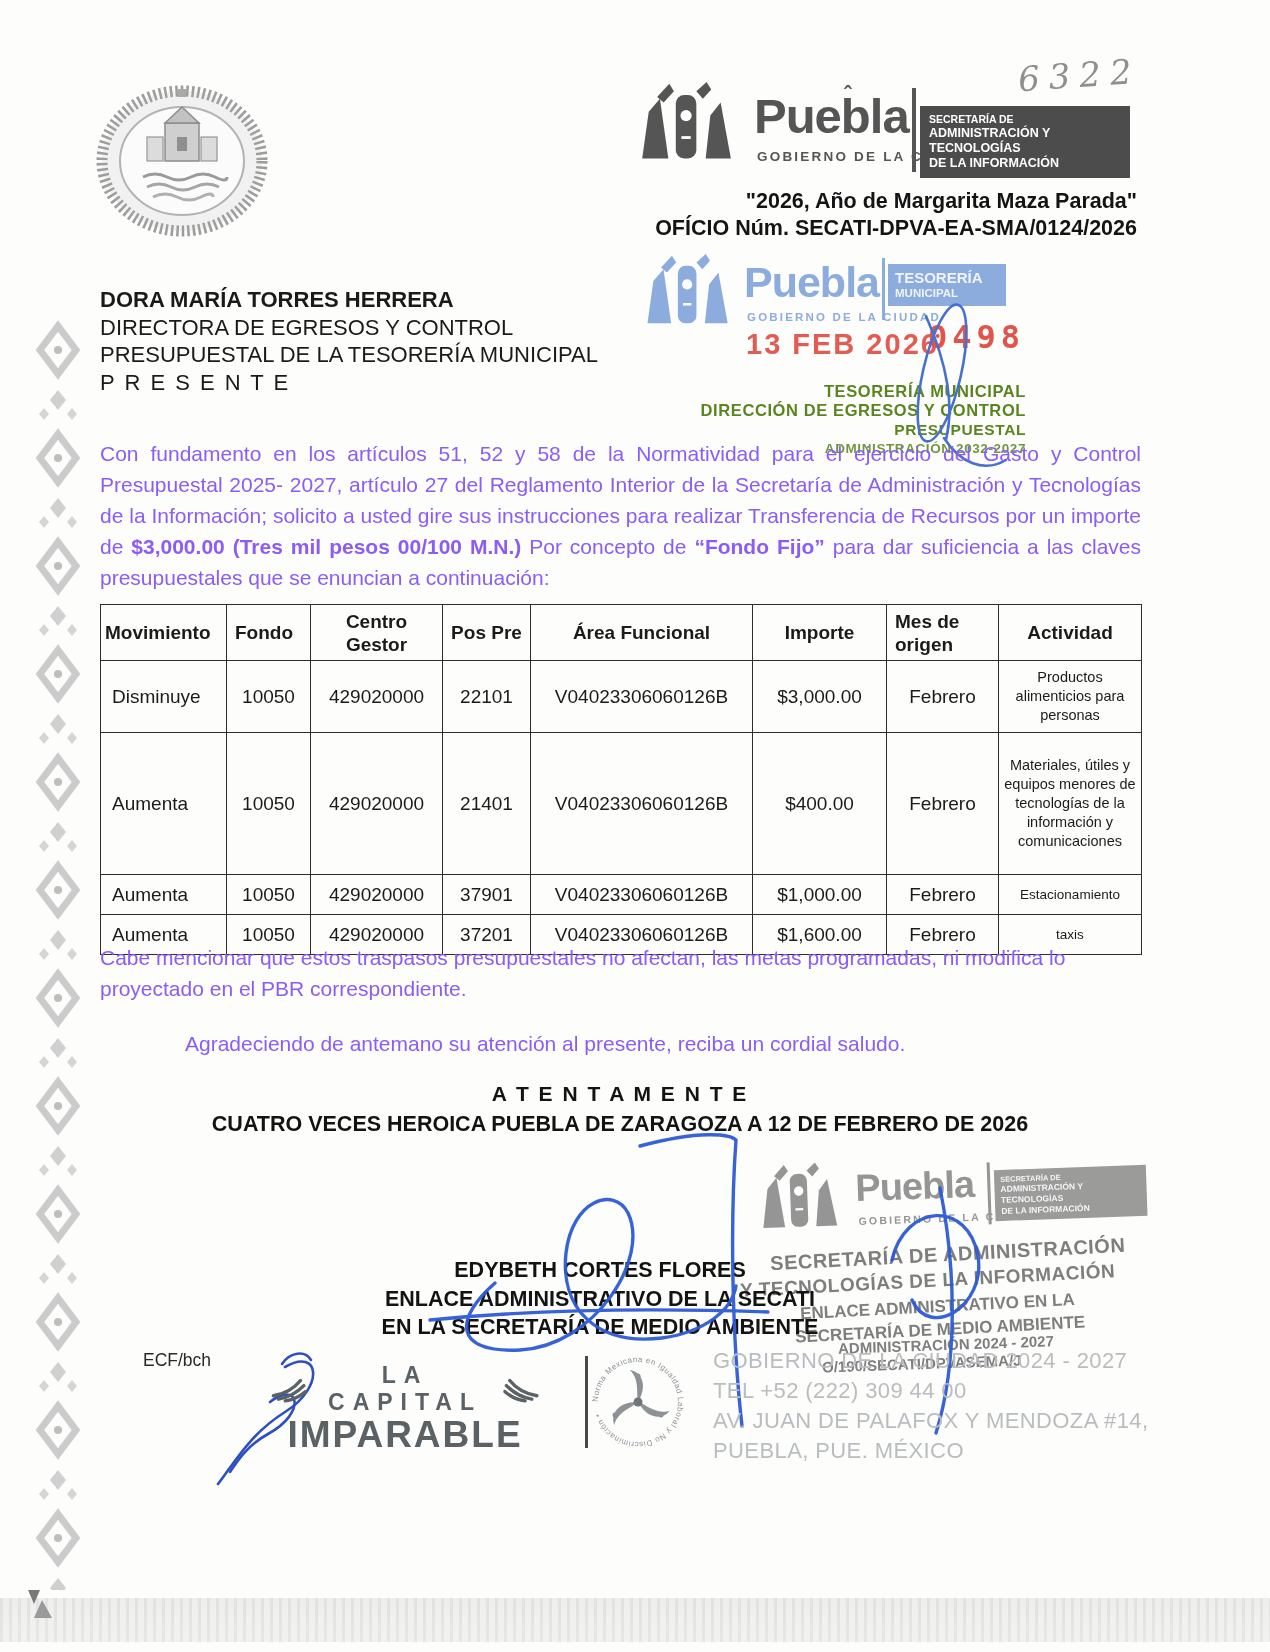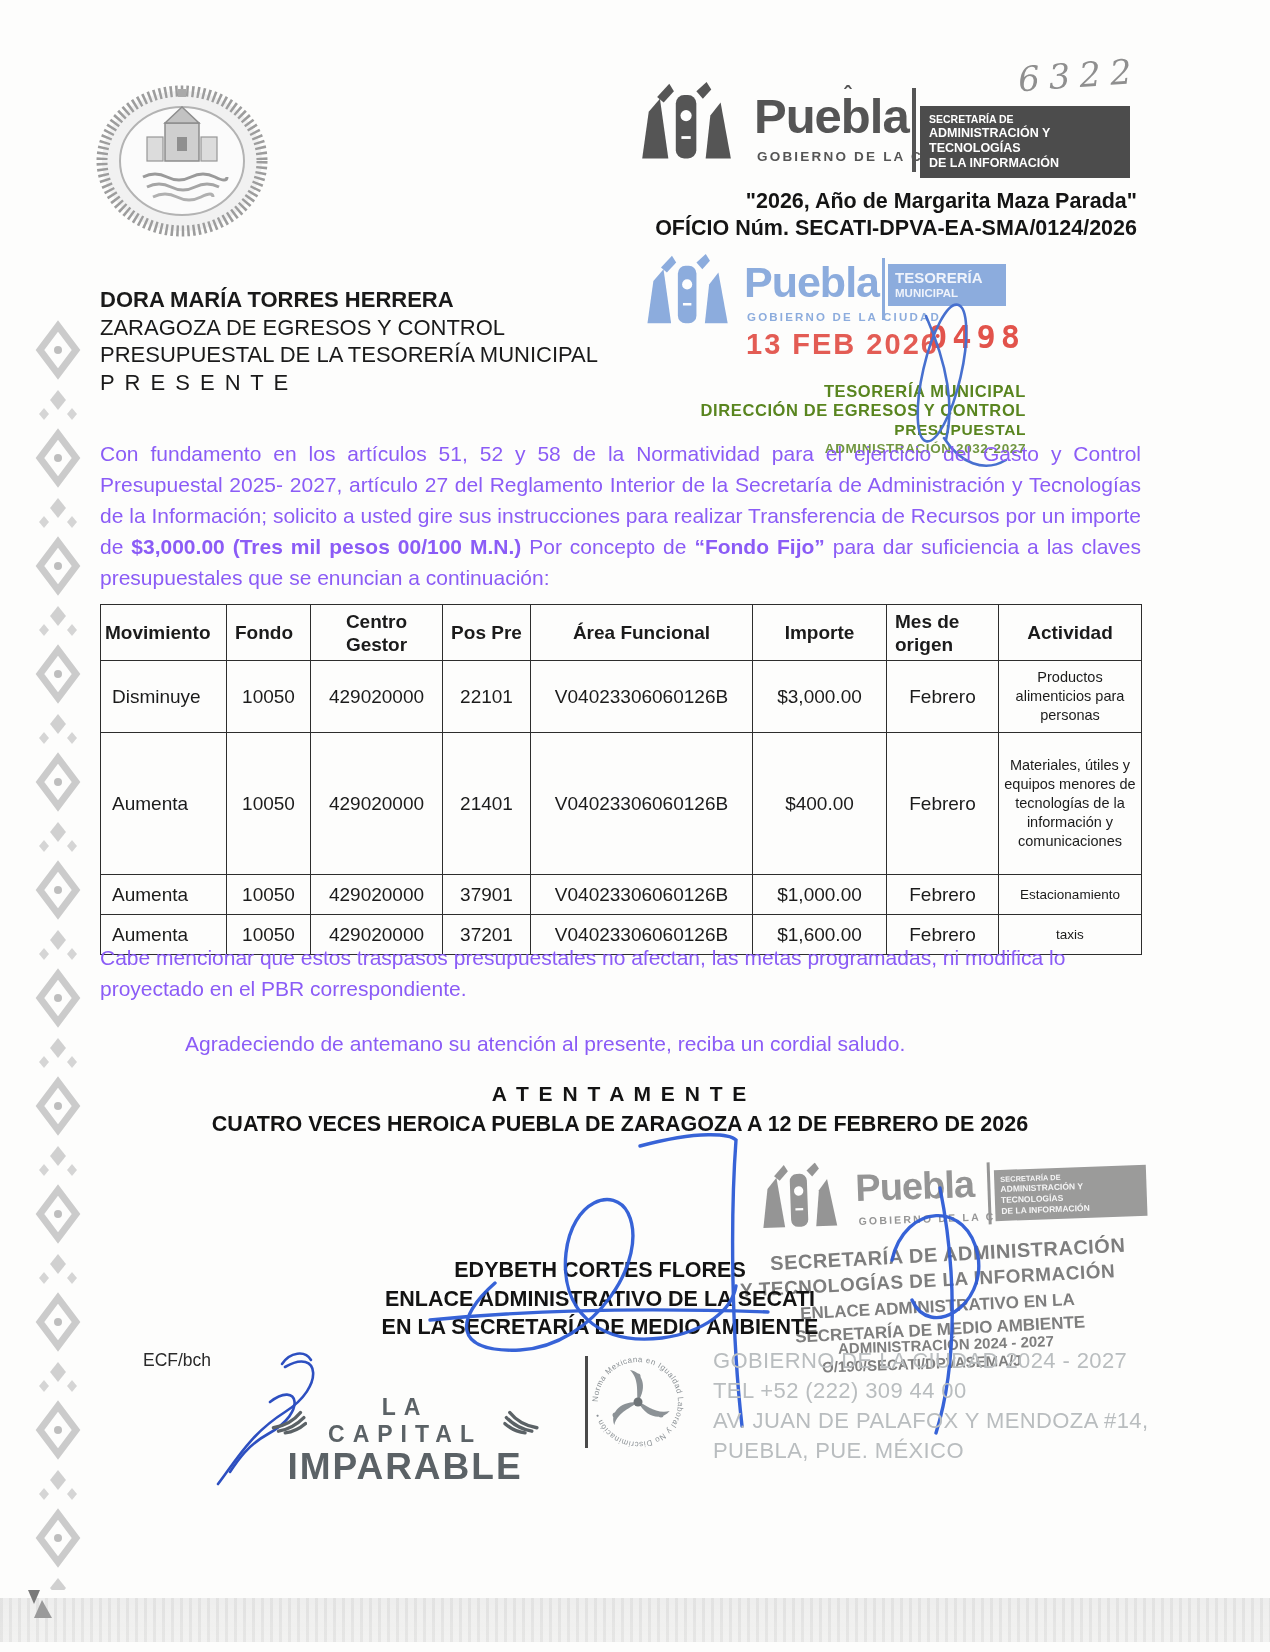--- a/index.html
+++ b/index.html
@@ -98,21 +98,21 @@
     </div>
   </div>
 
   <div class="abs" style="left:1018px;top:55px;font-family:'DejaVu Serif',serif;font-style:italic;font-size:34px;color:#8f8f8f;letter-spacing:9px;transform:rotate(-4deg);">6322</div>
 
   <div class="abs motto" style="left:600px;top:188px;width:537px;">"2026, Año de Margarita Maza Parada"</div>
   <div class="abs motto" style="left:600px;top:215px;width:537px;">OFÍCIO Núm. SECATI-DPVA-EA-SMA/0124/2026</div>
 
   <div class="abs addr" style="left:100px;top:286px;">
     <div class="b">DORA MARÍA TORRES HERRERA</div>
-    <div>ZARAGOZA DE EGRESOS Y CONTROL</div>
+    <div>DIRECTORA DE EGRESOS Y CONTROL</div>
     <div>PRESUPUESTAL DE LA TESORERÍA MUNICIPAL</div>
     <div style="letter-spacing:2px;">P R E S E N T E</div>
   </div>
 
   <div class="abs" style="left:628px;top:248px;width:412px;height:212px;opacity:.93;">
     <svg class="abs" style="left:6px;top:6px;color:#84a6db" width="108" height="76">
         <use href="#puebla-icon"></use>
       </svg>
     <div class="abs wordmark bluetxt" style="left:116px;top:10px;font-size:43px;">Puebla</div>
     <div class="abs tagline bluetxt" style="left:119px;top:63px;font-size:11.5px;">GOBIERNO DE LA CIUDAD</div>
@@ -250,21 +250,21 @@
 
   <div class="abs" style="left:143px;top:1350px;font-size:17.5px;color:#2a2a2a;">ECF/bch</div>
   <svg class="abs" style="left:190px;top:1342px" width="140" height="150" viewBox="0 0 140 150">
     <g fill="none" stroke="#2d4fc0" stroke-width="2.6" stroke-linecap="round">
       <path d="M95 25 C130 5 135 45 95 70 C60 92 45 120 28 142"></path>
       <path d="M80 60 C108 38 118 70 78 92 C58 103 48 118 40 130"></path>
       <path d="M92 22 C100 10 115 8 121 18"></path>
     </g>
   </svg>
 
-  <div class="abs" style="left:270px;top:1394px;width:270px;color:#5b6266;text-align:center;">
+  <div class="abs" style="left:270px;top:1362px;width:270px;color:#5b6266;text-align:center;">
     <div style="display:flex;align-items:center;justify-content:center;gap:7px;">
       <svg width="44" height="28" viewBox="0 0 44 28">
         <g fill="none" stroke="#5b6266" stroke-width="4" stroke-linecap="round">
           <path d="M4 22 C16 20 28 14 36 4"></path>
             <path d="M10 26 C22 24 32 18 40 10"></path>
             <path d="M18 28 C27 27 35 23 42 17"></path>
         </g>
       </svg>
       <span class="b" style="font-size:23px;letter-spacing:8px;">LA CAPITAL</span>
       <svg width="44" height="28" viewBox="0 0 44 28" style="transform:scaleX(-1);">

